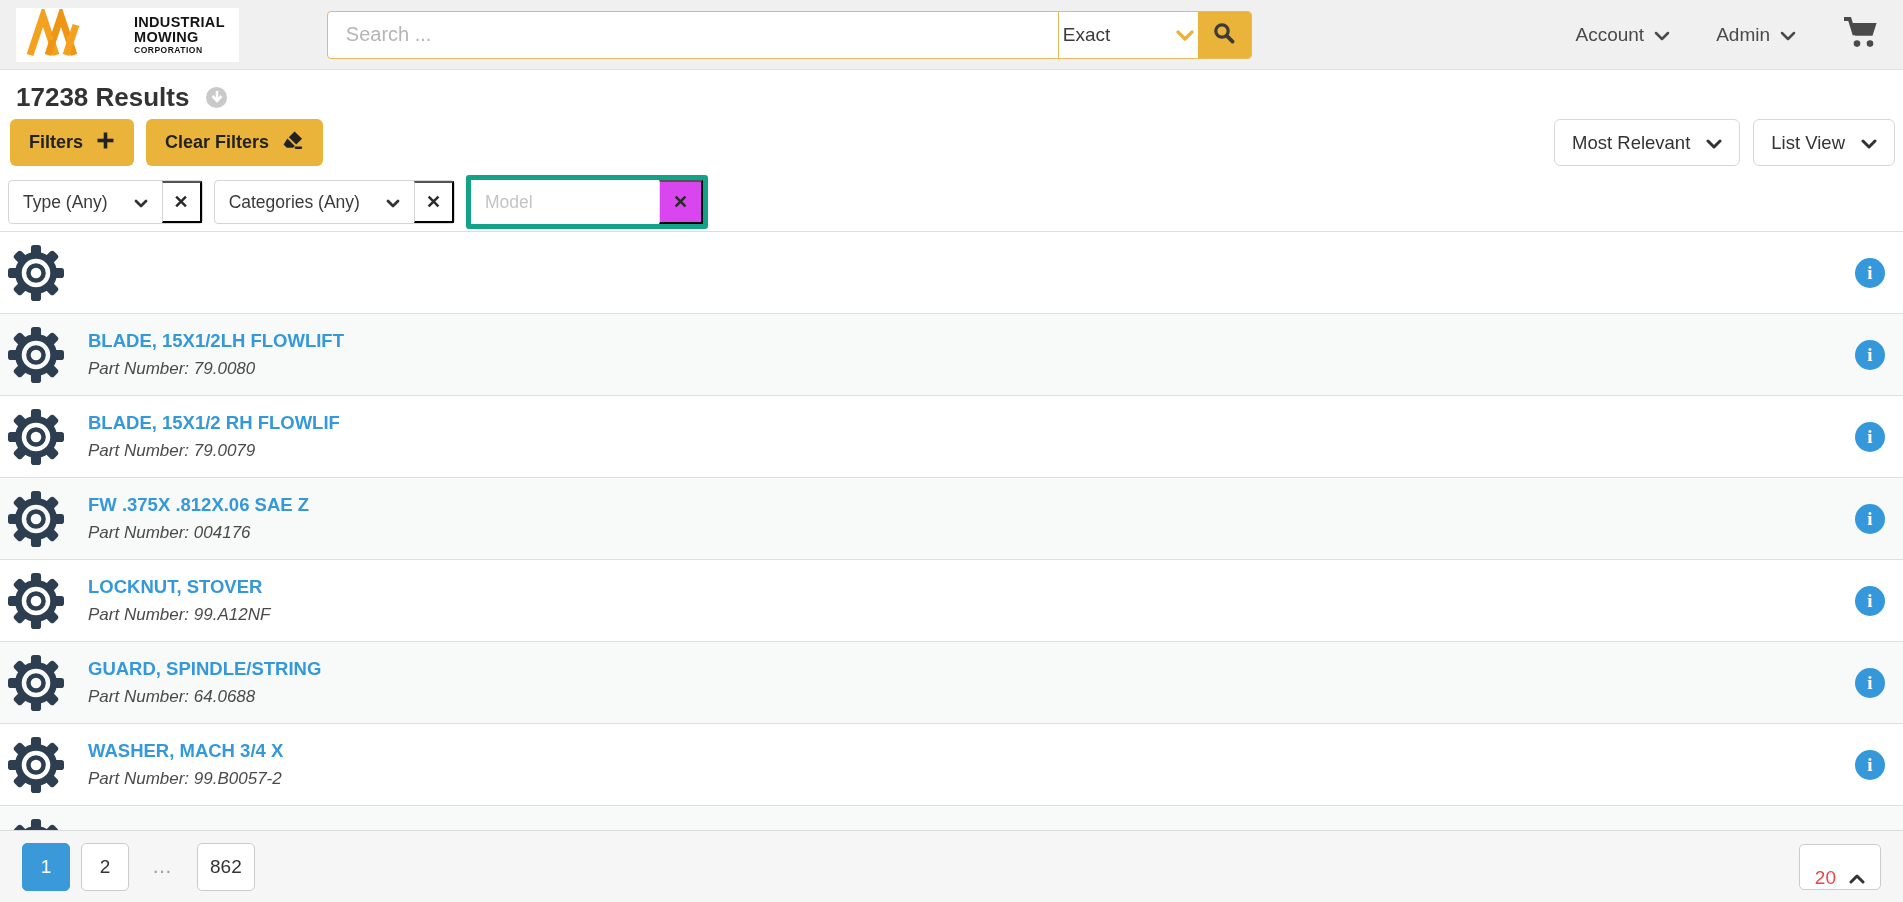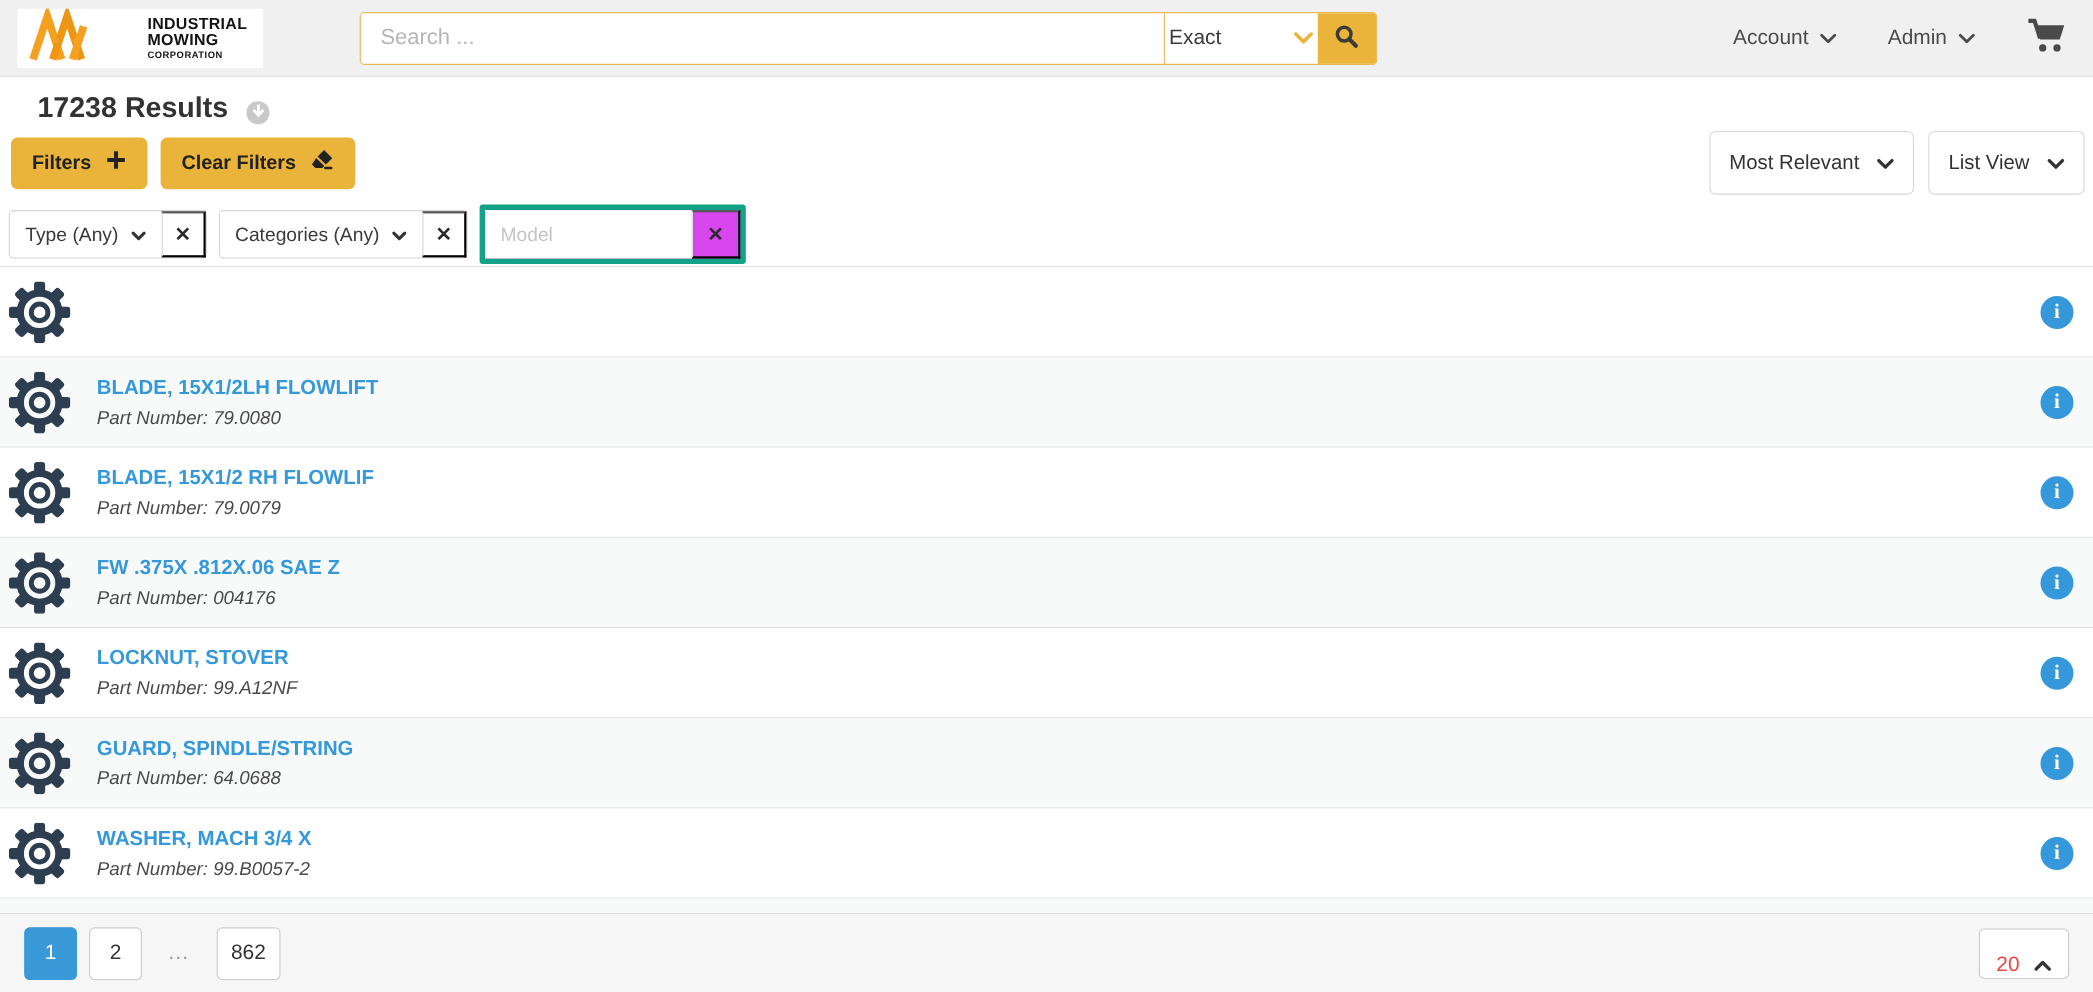--- a/index.html
+++ b/index.html
@@ -40,45 +40,45 @@
   .search-btn {
     width: 53px; background: #eab339; display: flex; align-items: center; justify-content: center;
     border: none; border-radius: 0 3px 3px 0; cursor: pointer;
   }
 
   .top-nav { margin-left: auto; display: flex; align-items: center; gap: 46px; color: #4a4a4a; font-size: 19px; padding-right: 8px; }
   .nav-item { display: flex; align-items: center; gap: 10px; cursor: pointer; }
   .cart-btn { cursor: pointer; display: flex; align-items: center; }
 
   
-  .results-bar { padding: 12px 0 4px 34px; display: flex; align-items: flex-end; gap: 17px; }
+  .results-bar { padding: 12px 0 4px 16px; display: flex; align-items: center; gap: 17px; }
   .results-title { font-size: 26px; font-weight: bold; color: #333; }
   .dl-circle {
     width: 21px; height: 21px; border-radius: 50%; background: #c9c9c9;
     display: flex; align-items: center; justify-content: center; cursor: pointer;
   }
 
   
   .toolbar { margin-top: 2px; padding: 0 8px 0 10px; display: flex; align-items: center; }
   .btn-yellow {
     background: #eab339; border: none; border-radius: 6px; height: 47px; padding: 0 19px;
     font-size: 18px; font-weight: bold; color: #222; display: flex; align-items: center;
     gap: 13px; cursor: pointer; font-family: inherit; margin-right: 12px;
   }
   .toolbar-right { margin-left: auto; display: flex; gap: 13px; }
   .select-box {
-    background: #fff; border: 1px solid #d8d8d8; border-radius: 6px; height: 58px;
+    background: #fff; border: 1px solid #d8d8d8; border-radius: 6px; height: 47px;
     display: flex; align-items: center; gap: 16px; padding: 0 17px;
     font-size: 18.5px; color: #333; cursor: pointer;
   }
 
   
   .chips { margin-top: 7px; padding: 0 8px; display: flex; gap: 11px; align-items: center; height: 58px; }
   .chip { display: flex; align-items: stretch; height: 44px; background: #fff; border: 1px solid #d5d5d5; border-radius: 4px; }
-  .chip-main { display: flex; align-items: center; gap: 11px; padding: 0 14px; font-size: 17.5px; color: #3a3a3a; cursor: pointer; }
+  .chip-main { display: flex; align-items: center; gap: 26px; padding: 0 14px; font-size: 17.5px; color: #3a3a3a; cursor: pointer; }
   .chip-x {
     width: 40px; border-left: 1px solid #d5d5d5; display: flex; align-items: center;
     justify-content: center; font-size: 18px; font-weight: bold; color: #2a2a2a; cursor: pointer; background: none; font-family: inherit;
   }
   .model-wrap { border: 5px solid #12a287; border-radius: 3px; height: 54px; display: flex; align-items: stretch; background: #d946ef; }
   .model-input { width: 188px; border: none; outline: none; font-size: 17.5px; padding: 0 14px; color: #444; font-family: inherit; }
   .model-input::placeholder { color: #c4c4c4; }
   .model-wrap .chip-x { border-left: 1px solid #ddd; width: 44px; }
 
   

